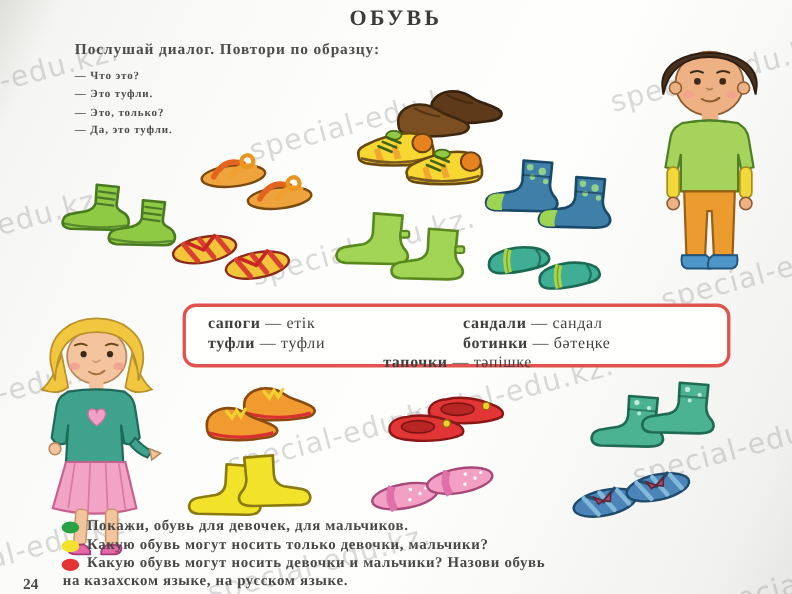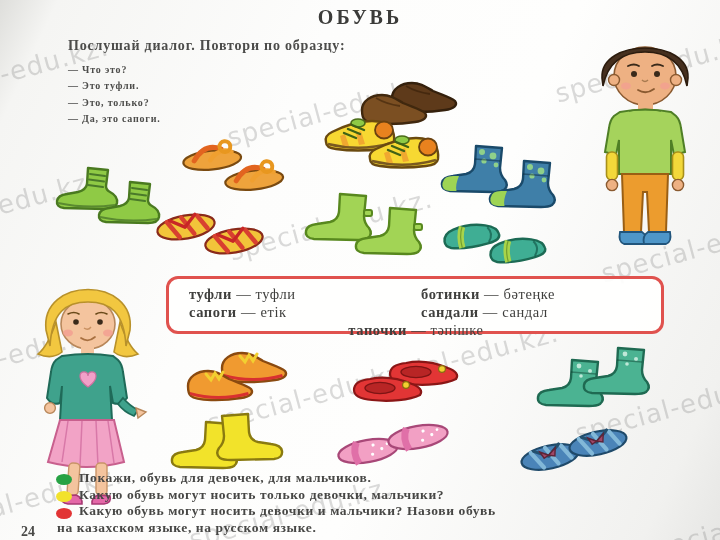--- a/index.html
+++ b/index.html
@@ -139,21 +139,21 @@
   <span class="wm" style="left:186px;top:498px">special-edu.kz.</span>
   <span class="wm" style="left:636px;top:512px">special-edu.kz.</span>
 </div>
 
 <div class="content title">ОБУВЬ</div>
 <div class="content instruction">Послушай диалог. Повтори по образцу:</div>
 <div class="content dialog">
   <div>— Что это?</div>
   <div>— Это туфли.</div>
   <div>— Это, только?</div>
-  <div>— Да, это сапоги.</div>
+  <div>— Да, это туфли.</div>
 </div>
 
 <div class="content shoe" style="left:356px;top:78px">
   <svg width="118" height="48">
     <use href="#sym-loafer" fill="#5e3a1a" stroke="#34200c" transform="translate(32,0)"></use>
     <use href="#sym-loafer" fill="#7b4f22" stroke="#40280e" transform="translate(2,12)"></use>
   </svg>
 </div>
 <div class="content shoe" style="left:320px;top:116px">
   <svg width="124" height="56">
@@ -299,42 +299,42 @@
     <rect x="58" y="203" width="11" height="32" rx="4" fill="#f4c49e" stroke="#c89468" stroke-width="1.4" transform="rotate(4 63 219)"></rect>
     <rect x="86" y="203" width="11" height="32" rx="4" fill="#f4c49e" stroke="#c89468" stroke-width="1.4"></rect>
     <path d="M52 236 Q50 243 58 244 L72 244 Q73 238 66 235 Z" fill="#e468a8" stroke="#a83a74" stroke-width="1.6"></path>
     <path d="M100 236 Q102 243 94 244 L82 244 Q81 238 88 235 Z" fill="#e468a8" stroke="#a83a74" stroke-width="1.6"></path>
   </svg>
 </div>
 
 <div class="content vocab">
   <div class="vrow">
     <div>
+      <span class="ru">сапоги</span>
+      <span class="sep">—</span>
+      <span class="kz">етік</span>
+    </div>
+    <div>
+      <span class="ru">сандали</span>
+      <span class="sep">—</span>
+      <span class="kz">сандал</span>
+    </div>
+  </div>
+  <div class="vrow">
+    <div>
       <span class="ru">туфли</span>
       <span class="sep">—</span>
       <span class="kz">туфли</span>
     </div>
     <div>
       <span class="ru">ботинки</span>
       <span class="sep">—</span>
       <span class="kz">бәтеңке</span>
     </div>
   </div>
-  <div class="vrow">
-    <div>
-      <span class="ru">сапоги</span>
-      <span class="sep">—</span>
-      <span class="kz">етік</span>
-    </div>
-    <div>
-      <span class="ru">сандали</span>
-      <span class="sep">—</span>
-      <span class="kz">сандал</span>
-    </div>
-  </div>
   <div class="vrow3">
     <span class="ru">тапочки</span>
     <span class="sep">—</span>
     <span class="kz">тәпішке</span>
   </div>
 </div>
 
 <div class="content tasks">
   <div class="task-row">
     <span class="bullet" style="background-color: rgb(39, 162, 68);"></span>

